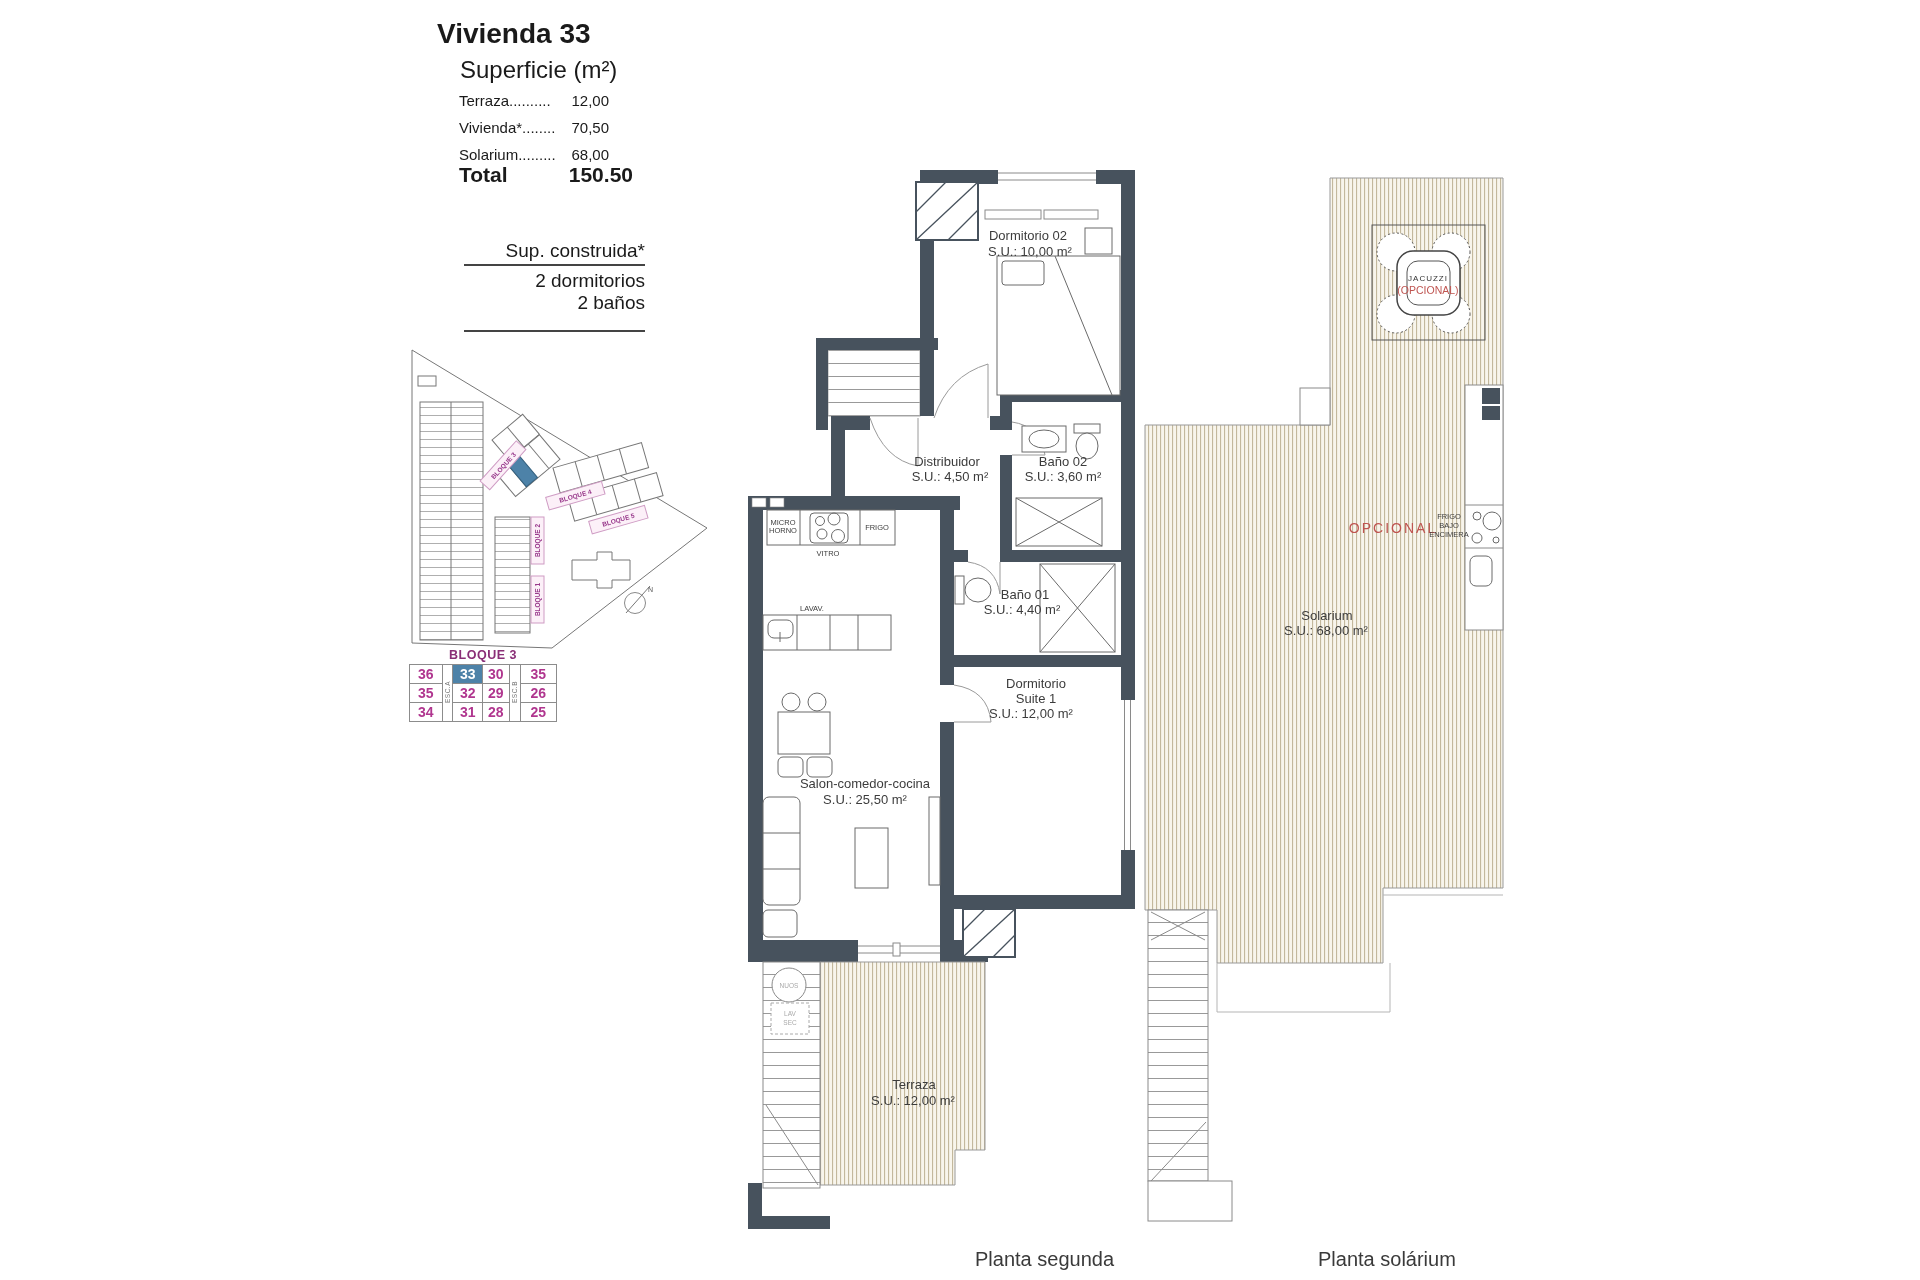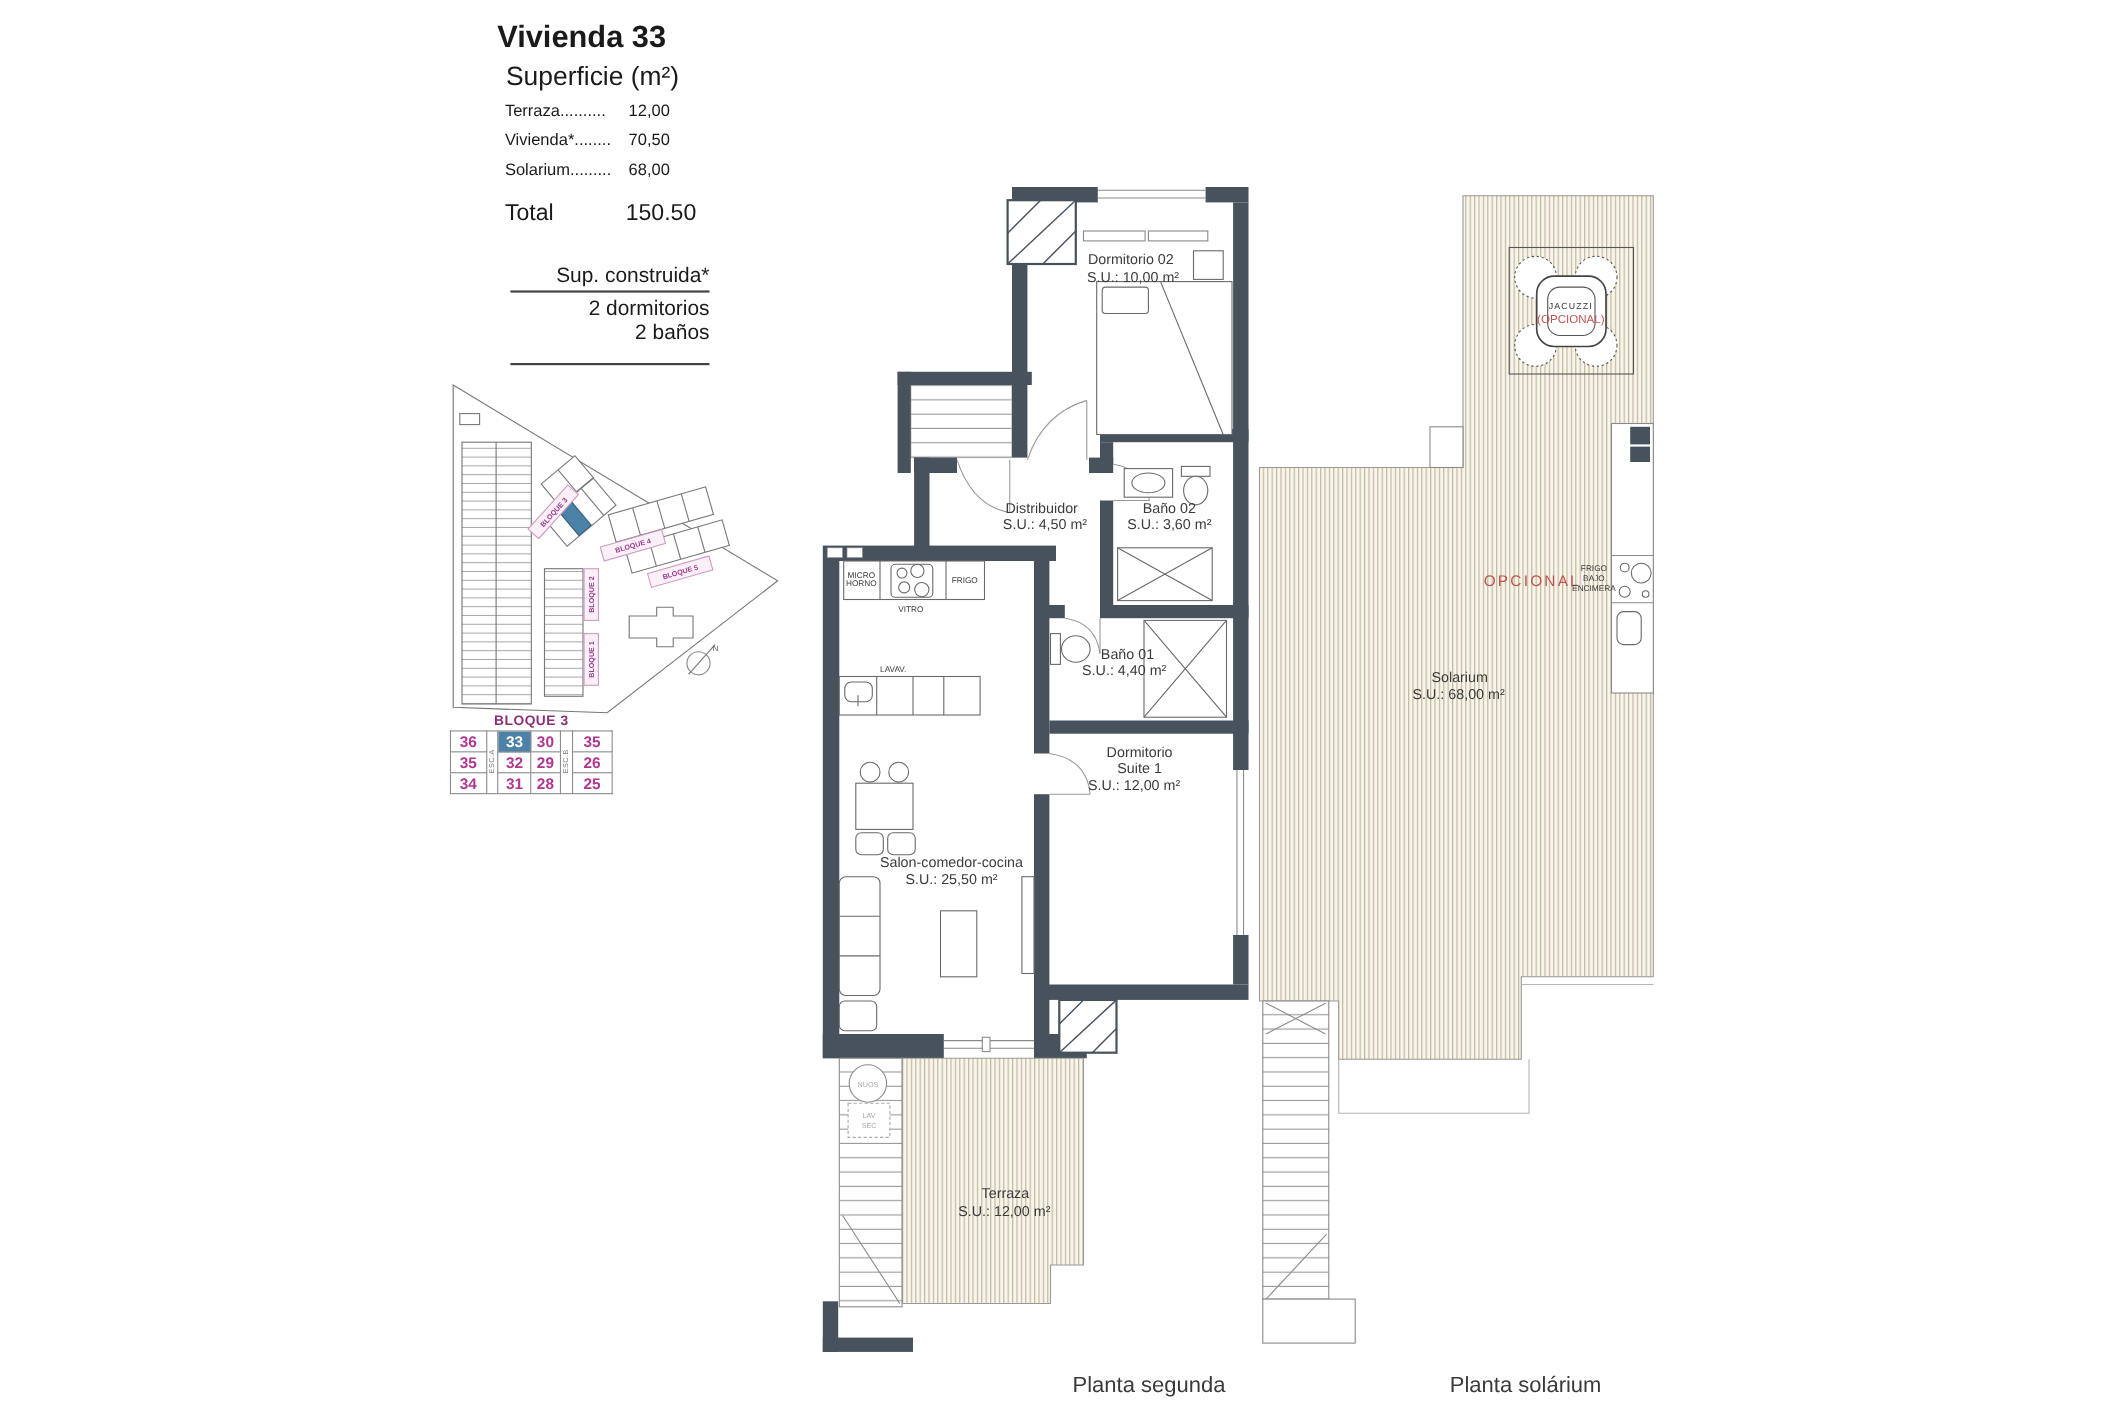--- a/index.html
+++ b/index.html
@@ -1,26 +1,26 @@
 <!DOCTYPE html>
 <html><head>
 <meta charset="utf-8">
 <style>
   html,body{margin:0;padding:0;background:#e8e8e8;}
   .canvas{position:relative;width:1920px;height:1280px;background:#ffffff;overflow:hidden;
           font-family:"Liberation Sans",sans-serif;color:#1a1a1a;}
   .abs{position:absolute;}
 
   
-  .title{left:452px;top:18px;font-size:28px;font-weight:bold;}
+  .title{left:437px;top:18px;font-size:28px;font-weight:bold;}
   .subtitle{left:460px;top:56px;font-size:24px;}
   .arearows{left:459px;top:92px;width:150px;font-size:15px;}
   .arearow{display:flex;justify-content:space-between;margin-bottom:10px;align-items:flex-end;}
   .totalrow{left:459px;top:163px;width:174px;display:flex;justify-content:space-between;
-            font-size:21px;font-weight:normal;margin-top:19px;}
+            font-size:21px;font-weight:bold;}
   .spec{left:464px;top:240px;width:181px;text-align:right;font-size:19px;}
   .spec .l1{border-bottom:2px solid #444;padding-bottom:2px;}
   .spec .l2{margin-top:4px;}
   .spec .l3{border-bottom:2px solid #444;padding-bottom:16px;}
 
   
   .btable{left:409px;top:648px;width:148px;}
   .btable .btitle{text-align:center;font-size:12.5px;font-weight:bold;color:#8a2f77;letter-spacing:.5px;}
   .btable table{border-collapse:collapse;margin-top:2px;background:#fff;border-radius:16px;}
   .btable td{border:1px solid #8c8c8c;text-align:center;vertical-align:middle;

